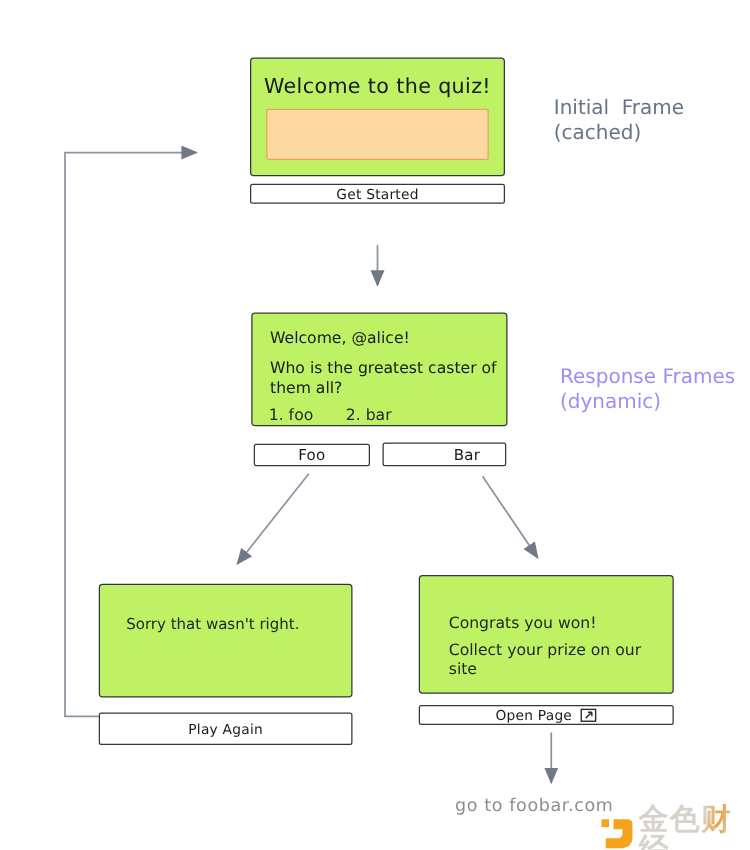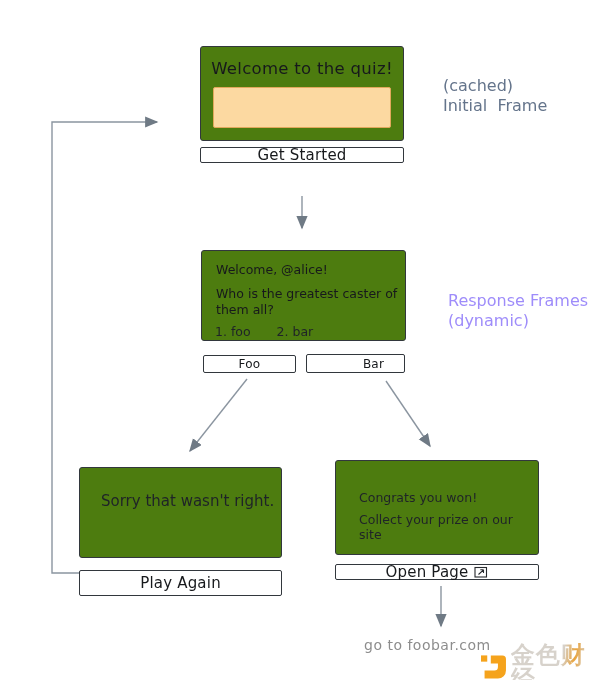--- a/index.html
+++ b/index.html
@@ -2,28 +2,28 @@
 <html><head>
 <meta charset="utf-8">
 <style>
   html,body{margin:0;padding:0;background:#ffffff;}
   #canvas{
     position:relative;width:600px;height:680px;background:#ffffff;overflow:hidden;
     font-family:"DejaVu Sans",sans-serif;color:#1f2328;
   }
   
   .frame{
-    position:absolute;background:#4d7c0f;
+    position:absolute;background:#bef264;
     border:1.5px solid #32373d;border-radius:3px;box-sizing:border-box;padding-left:44px;
   }
   .btn{
     position:absolute;background:#ffffff;
     border:1.4px solid #32373d;border-radius:2px;box-sizing:border-box;
     display:flex;align-items:center;justify-content:center;
-    font-size:15px;letter-spacing:.2px;color:#17191c;
+    font-size:11px;letter-spacing:.2px;color:#17191c;
   }
   .btn-gap{gap:6px;}
   
   #initial-frame{left:200px;top:46px;width:204px;height:95px;}
   .frame-title{
     position:absolute;left:0;right:0;top:12px;text-align:center;
     font-size:16.5px;color:#17191c;letter-spacing:.3px;
   }
   #hero-image{
     position:absolute;left:12px;top:40px;width:178px;height:41px;
@@ -39,21 +39,21 @@
   #question-frame{left:201px;top:250px;width:205px;height:91px;}
   .qtext{position:absolute;left:14px;font-size:12.5px;color:#17191c;white-space:pre;}
   #q-greeting{top:11px;}
   #q-line1{top:35px;}
   #q-line2{top:51px;}
   #q-options{position:absolute;left:13px;top:73px;display:flex;gap:26px;font-size:12.5px;}
   #foo-btn{left:203px;top:355px;width:93px;height:18px;font-size:12px;}
   #bar-btn{left:306px;top:354px;width:99px;height:19px;font-size:12px;padding-left:36px;}
   
   #wrong-frame{left:79px;top:467px;width:203px;height:91px;}
-  #wrong-message{position:absolute;left:21px;top:24px;font-size:15px;}
+  #wrong-message{position:absolute;left:21px;top:24px;font-size:12px;}
   #play-again-btn{left:79px;top:570px;width:203px;height:26px;}
   #win-frame{left:335px;top:460px;width:204px;height:95px;}
   .win-line{position:absolute;left:23px;font-size:12.5px;}
   #win-line1{top:29px;}
   #win-line2{top:51px;}
   #open-page-btn{left:335px;top:564px;width:204px;height:16px;}
   
   #link-caption{
     position:absolute;left:364px;top:637px;font-size:14px;color:#8d8d8d;
     letter-spacing:.5px;
@@ -87,22 +87,22 @@
   </svg>
 
   <div class="frame" id="initial-frame">
     <div class="frame-title">Welcome to the quiz!</div>
     <div id="hero-image"></div>
   </div>
   <div class="btn" id="get-started-btn">
     <span>Get Started</span>
   </div>
   <div class="annotation" id="annotation-initial">
+    <div>Initial  Frame</div>
     <div>(cached)</div>
-    <div>Initial  Frame</div>
   </div>
 
   <div class="frame" id="question-frame">
     <div class="qtext" id="q-greeting">Welcome, @alice!</div>
     <div class="qtext" id="q-line1">Who is the greatest caster of</div>
     <div class="qtext" id="q-line2">them all?</div>
     <div id="q-options">
       <span>1. foo</span>
       <span>2. bar</span>
     </div>

